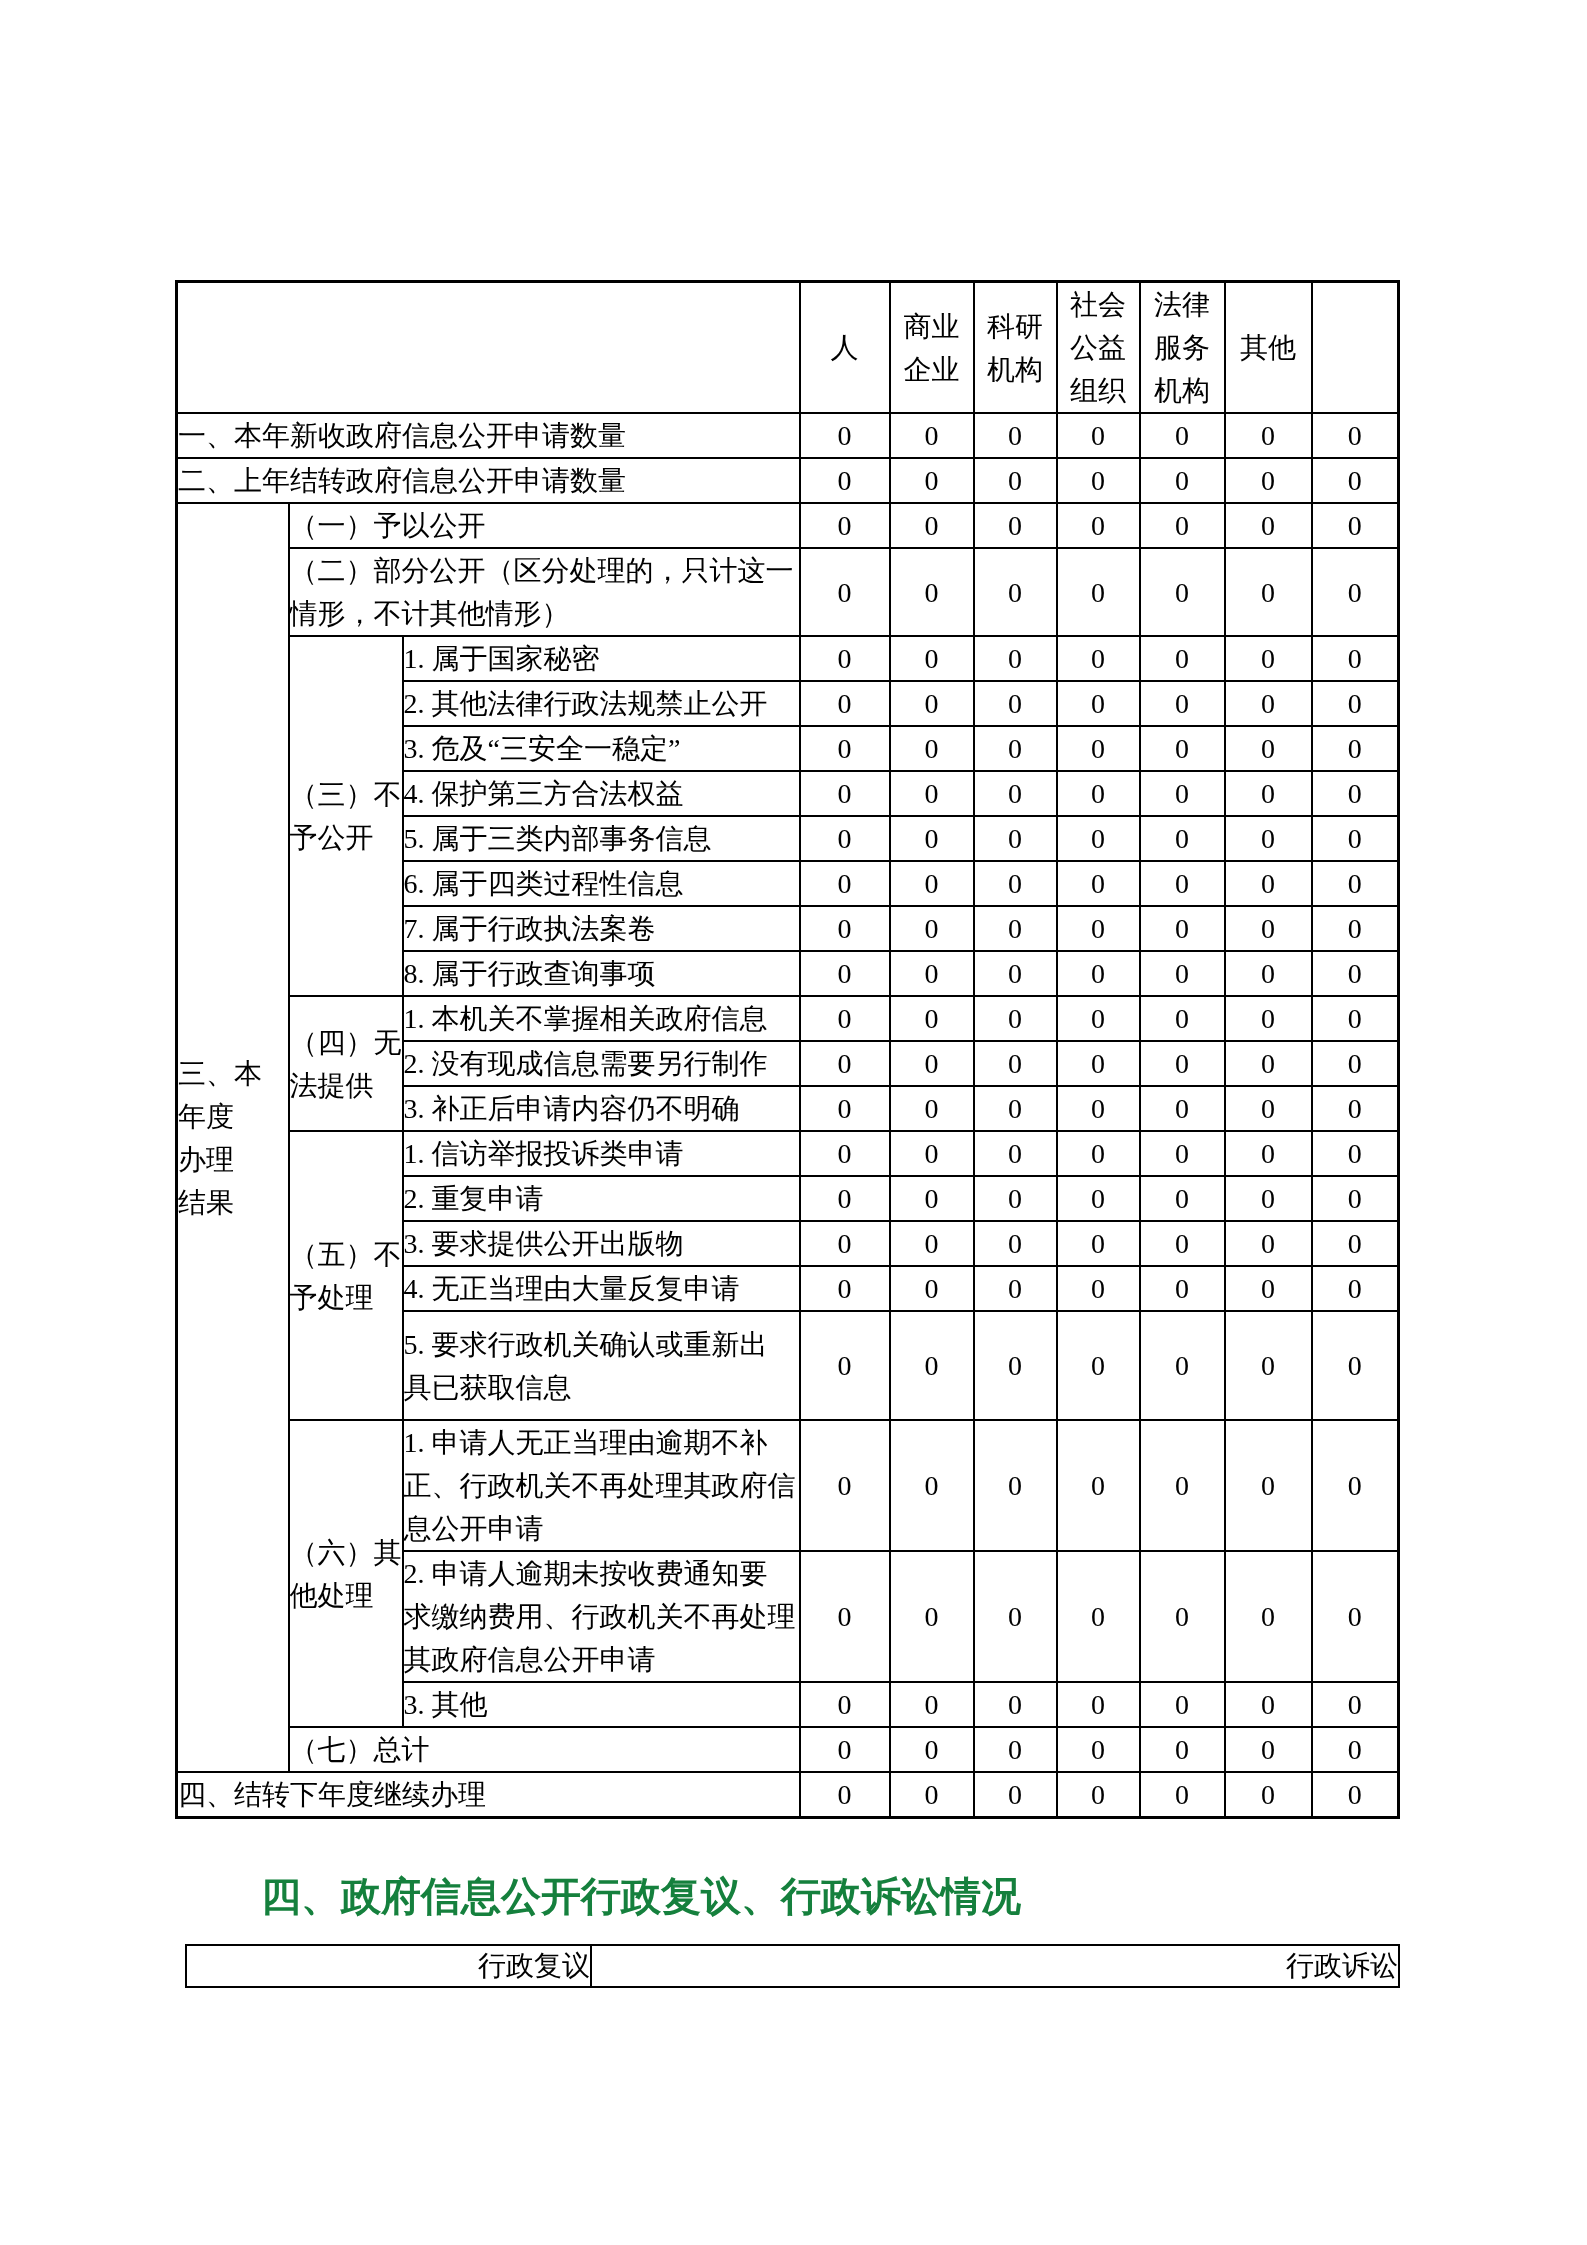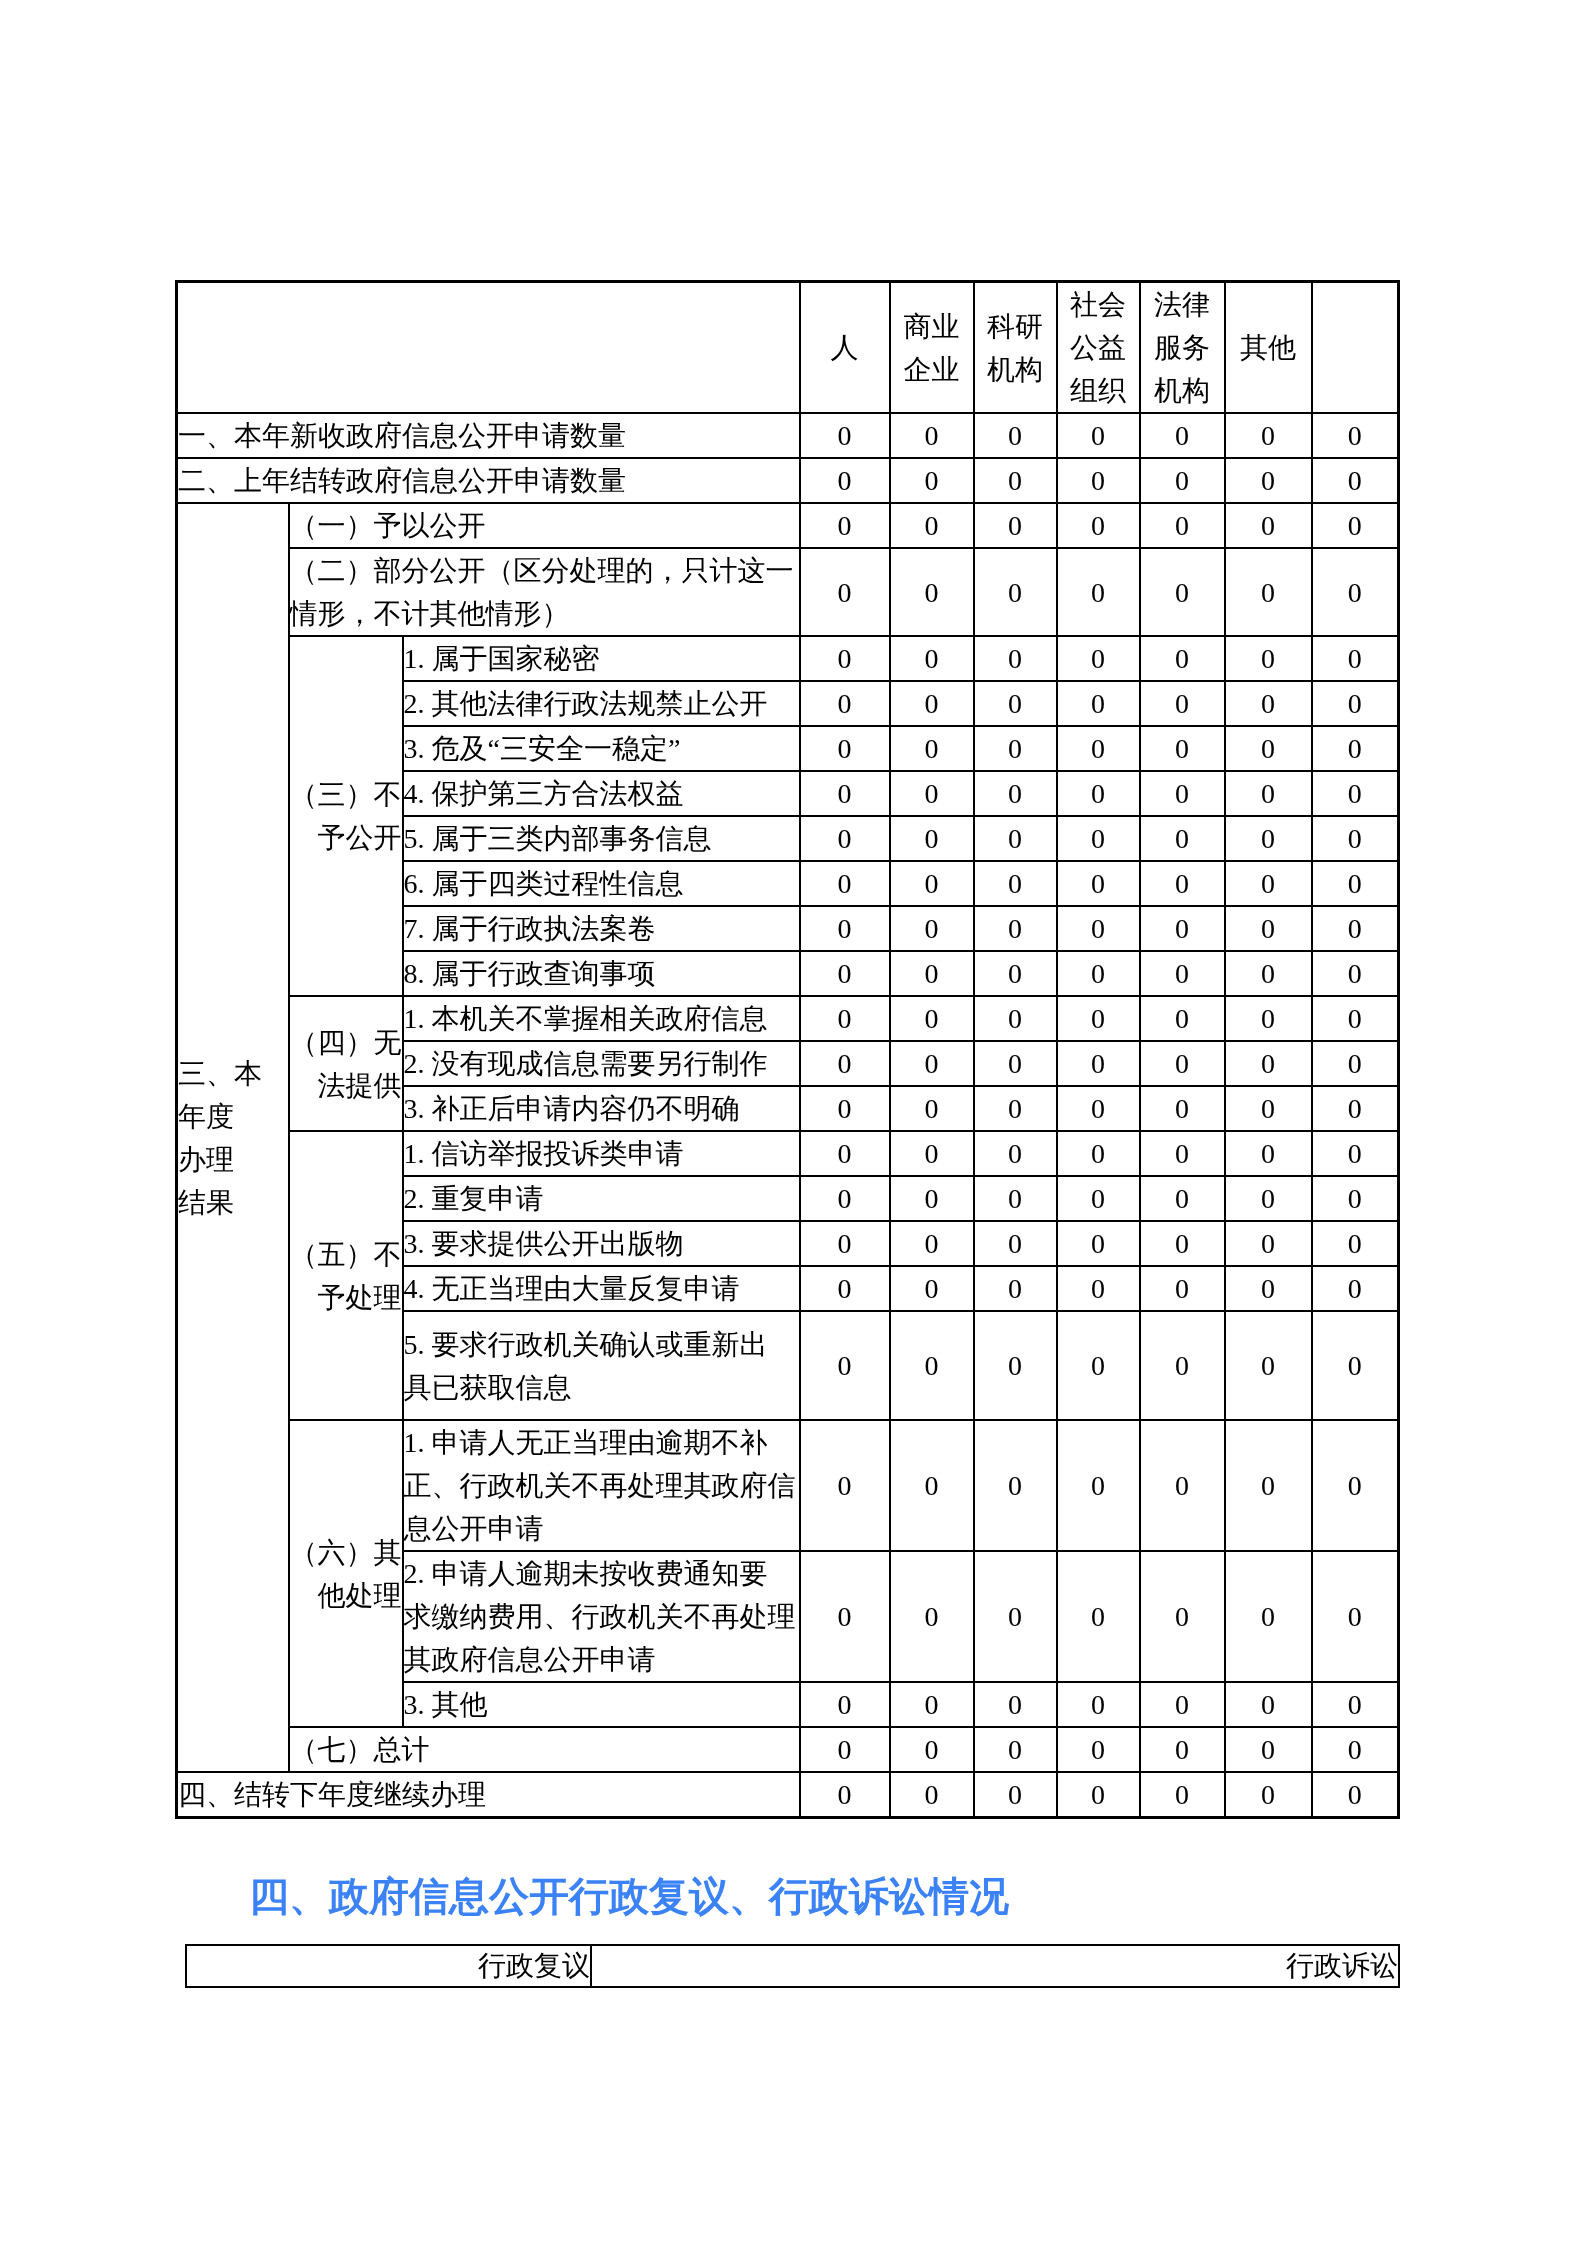--- a/index.html
+++ b/index.html
@@ -42,44 +42,44 @@
     padding: 2px 8px 2px 12px;
     white-space: pre-line;
   }
   td.lvl1 {
     text-align: left;
     padding-left: 25px;
     white-space: pre-line;
     vertical-align: middle;
   }
   td.lvl2 {
-    text-align: right;
+    text-align: left;
     padding: 0 2px;
     white-space: pre-line;
     vertical-align: middle;
   }
   td.num { text-align: center; }
 
   tr.h43  td { height: 43px; }
   tr.h85  td { height: 85px; }
   tr.h107 td { height: 107px; }
   tr.h127 td { height: 127px; margin-top: 25px; }
   tr.h128 td { height: 128px; margin-left: 32px; }
   tr.hdr  td { height: 128px; }
 
   
   .section-heading {
     position: absolute;
-    left: 249px;
+    left: 261px;
     top: 1872px;
     font-family: "Liberation Sans", "DejaVu Sans", sans-serif;
     font-weight: bold;
     font-size: 40px;
     line-height: 48px;
-    color: #3b82f6;
+    color: #15803d;
     white-space: nowrap;
   }
 
   
   table.rl {
     position: absolute;
     left: 185px;
     top: 1944px;
     width: 1213px;
     border-collapse: collapse;

